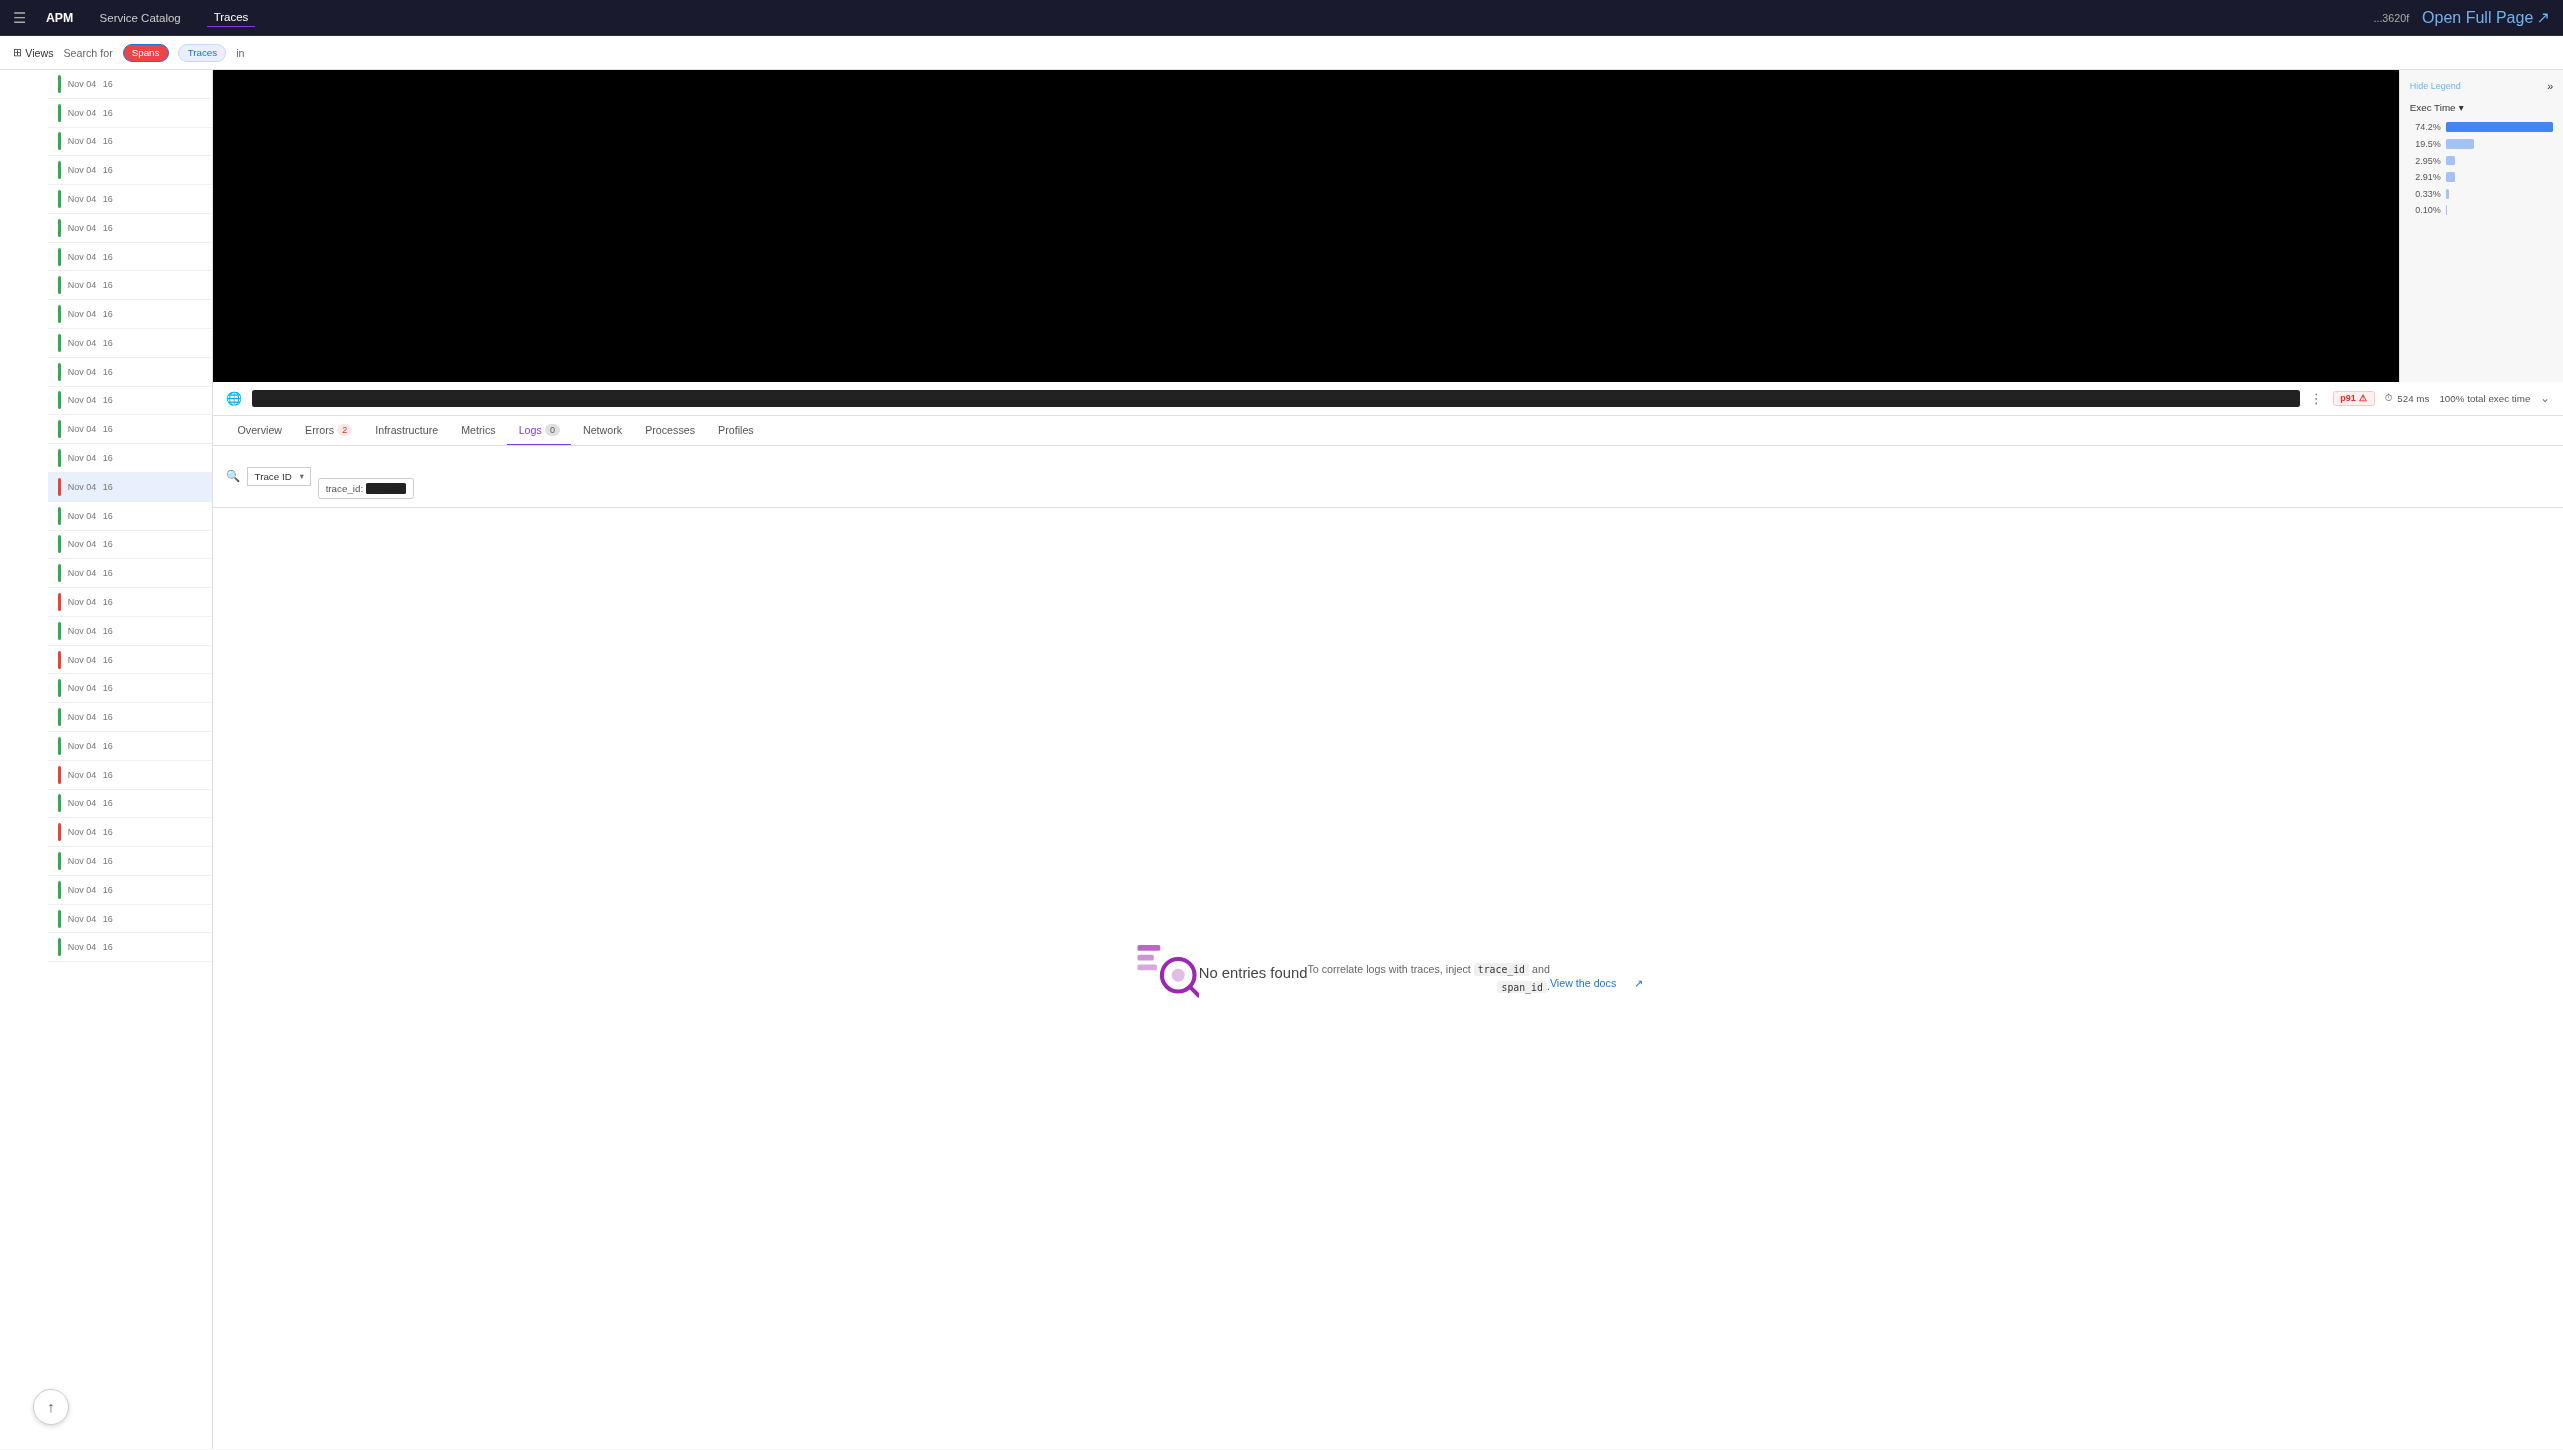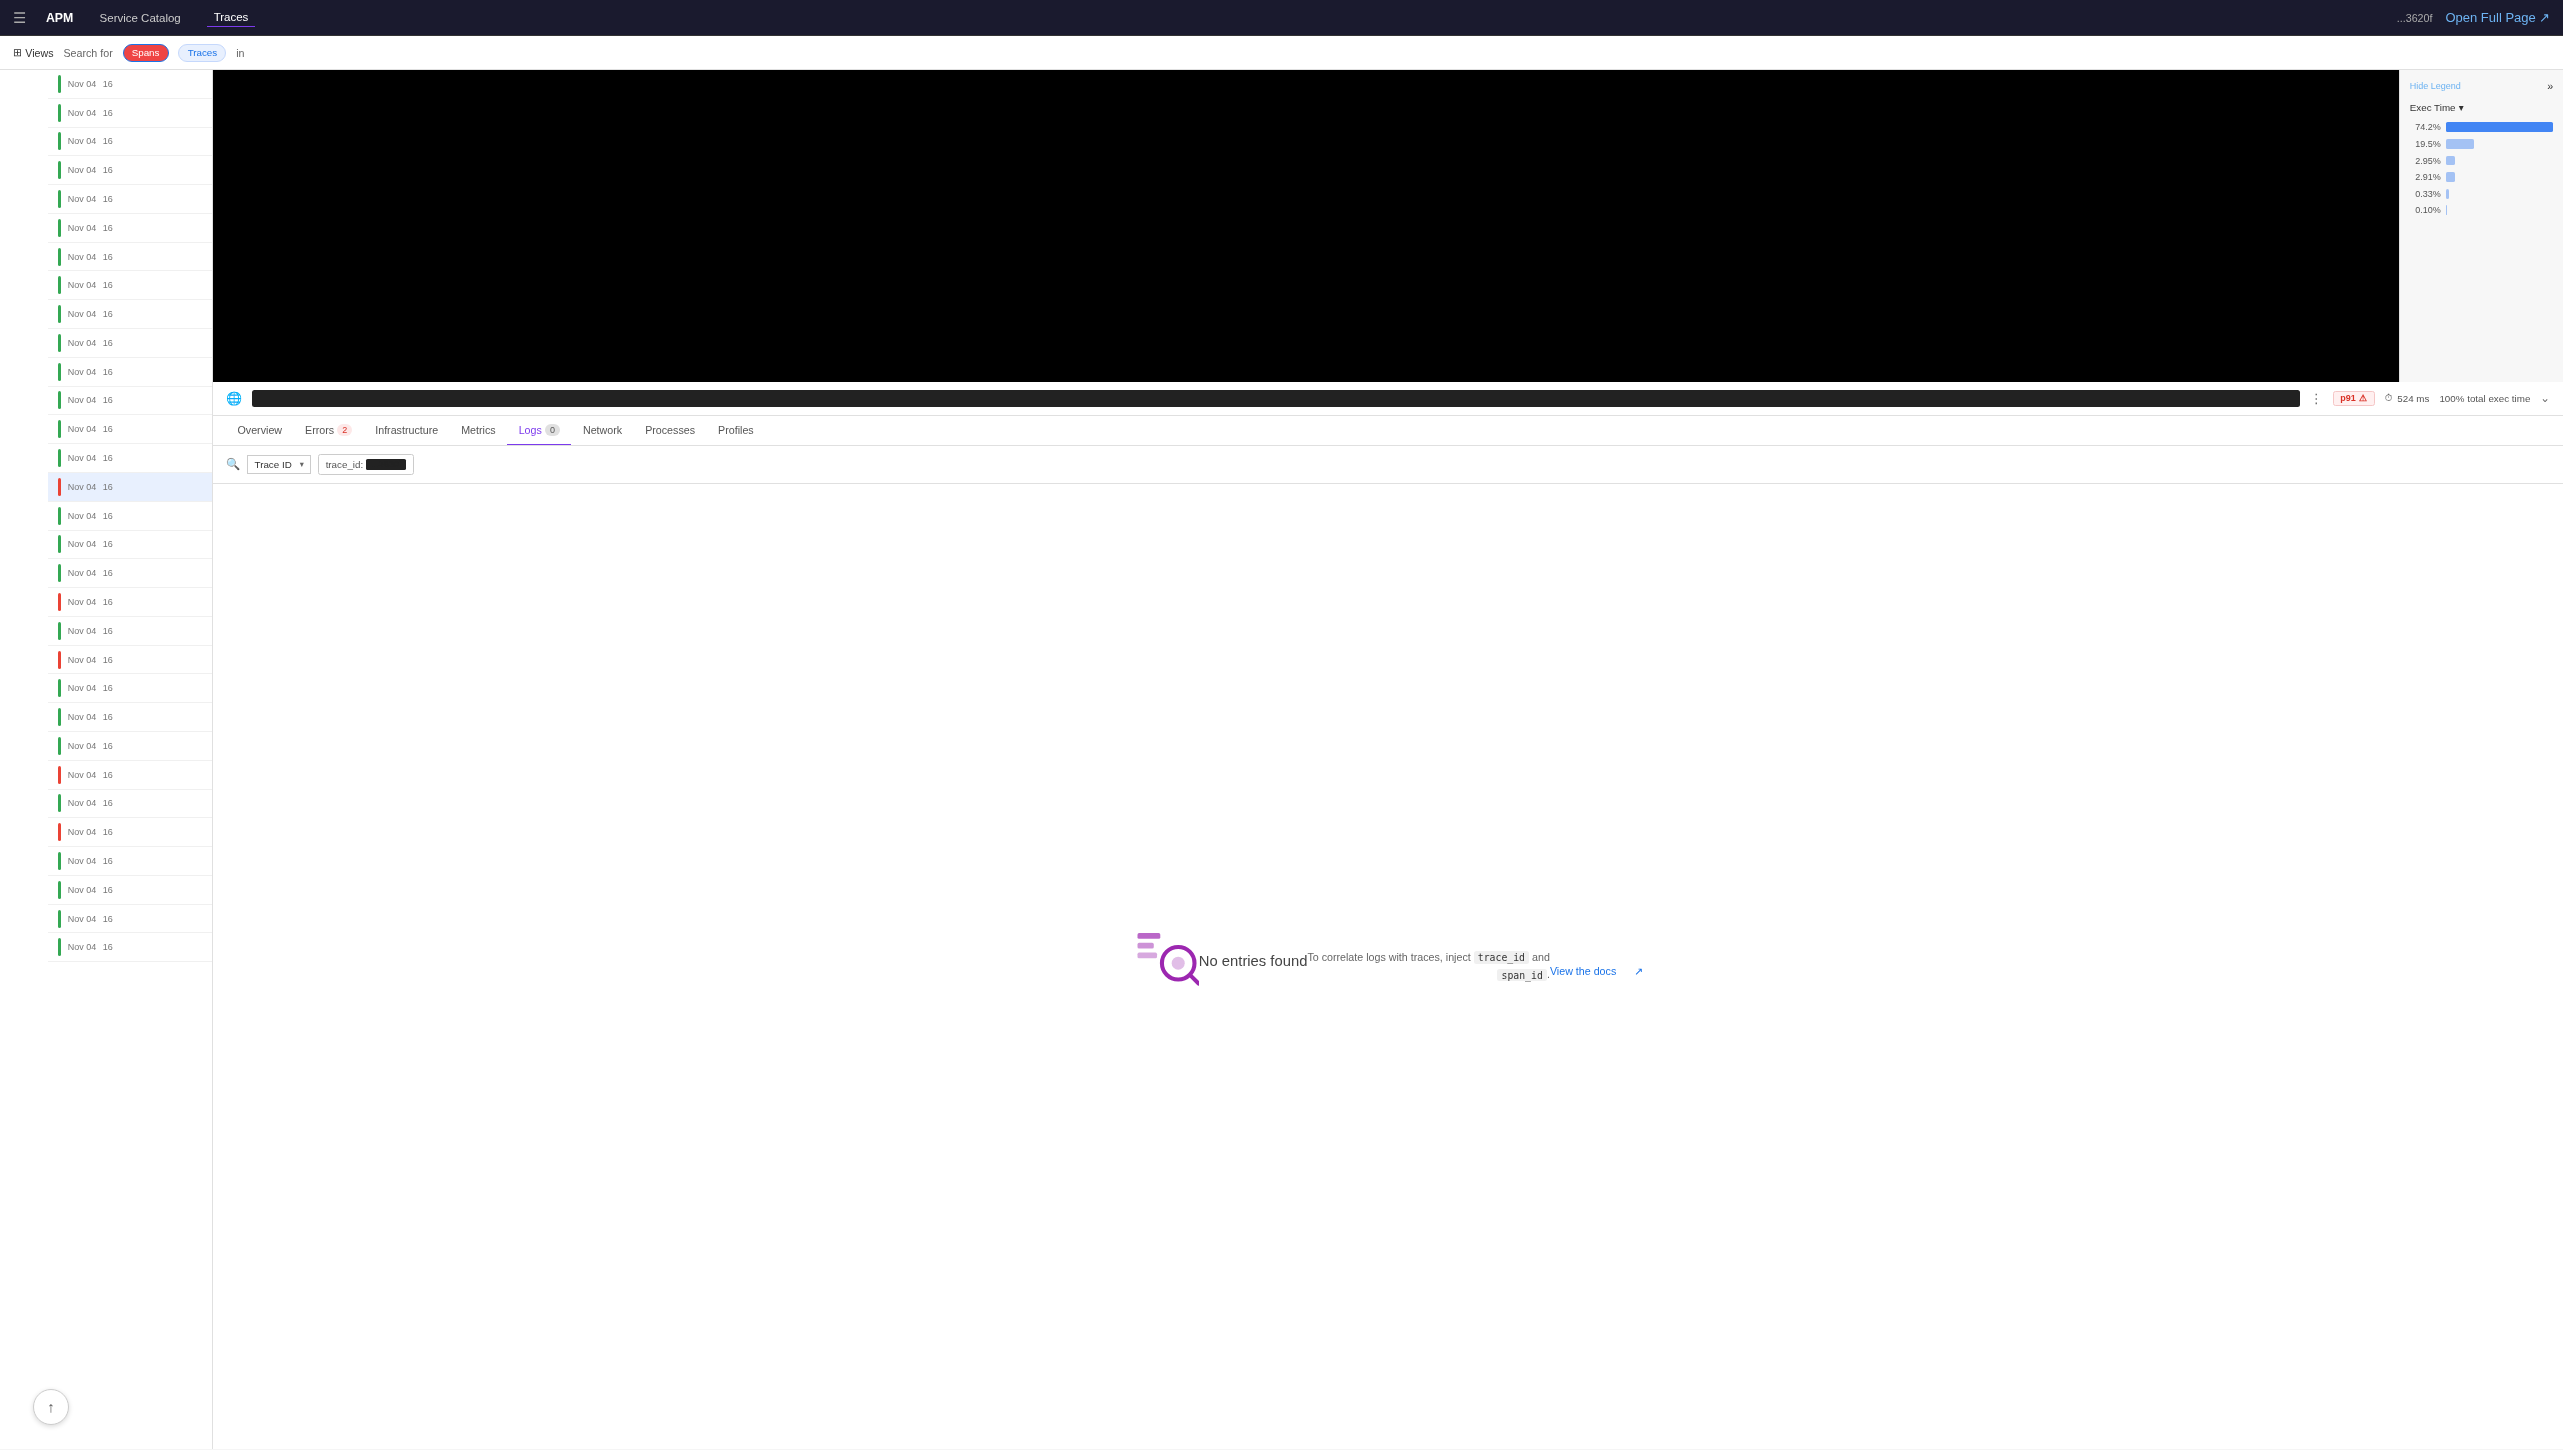--- a/index.html
+++ b/index.html
@@ -8,21 +8,21 @@
     
     .top-nav {
       display: flex; align-items: center; background: #1a1a2e; height: 36px; padding: 0 13px; gap: 19.7px; border-bottom: 0.8px solid #333;
     }
     .nav-hamburger { color: #aaa; font-size: 14.8px; cursor: pointer; }
     .nav-brand { color: #fff; font-weight: 600; font-size: 12.3px; }
     .nav-item { color: #ccc; font-size: 11.5px; cursor: pointer; padding: 3.3px 6.6px; }
     .nav-item.active { color: #fff; border-bottom: 1.6px solid #7c3aed; }
     .nav-right { margin-left: auto; display: flex; align-items: center; gap: 13px; }
     .nav-trace-id { color: #aaa; font-size: 10.7px; }
-    .open-full-page { color: #6db3f2; font-size: 13px; cursor: pointer; display: flex; align-items: center; gap: 3.3px; }
+    .open-full-page { color: #6db3f2; font-size: 16px; cursor: pointer; display: flex; align-items: center; gap: 3.3px; }
 
     
     .sub-nav {
       display: flex; align-items: center; background: #fff; height: 34px; padding: 0 13px; gap: 9.8px; border-bottom: 0.8px solid #e0e0e0;
     }
     .views-btn { display: flex; align-items: center; gap: 3.3px; color: #333; font-size: 10.7px; cursor: pointer; }
     .search-for-label { color: #666; font-size: 10.7px; }
     .filter-pill { background: #e8f0fe; color: #1a73e8; padding: 2.5px 8.2px; border-radius: 9.8px; font-size: 9.8px; cursor: pointer; border: 0.8px solid #c5d8fc; }
     .filter-pill.active { background: #ef4444; color: #fff; border-color: #1a73e8; }
 
@@ -77,21 +77,21 @@
     .tab-badge.error { background: #fde8e8; color: #d93025; }
 
     
     .logs-content { flex: 1; display: flex; flex-direction: column; overflow: hidden; }
 
     
     .log-search { display: flex; align-items: center; padding: 8.2px 13px; border-bottom: 0.8px solid #e0e0e0; gap: 6.6px; }
     .search-icon-wrap { color: #666; font-size: 11.5px; }
     .filter-select { display: flex; align-items: center; gap: 8px; border: 0.8px solid #ccc; border-radius: 0; padding: 3.3px 6.6px; background: #fff; cursor: pointer; font-size: 9.8px; color: #333; }
     .filter-select .chevron { color: #666; font-size: 8.2px; }
-    .trace-id-filter { display: flex; align-items: flex-end; gap: 3px; border: 0.8px solid #ccc; border-radius: 2.5px; padding: 3.3px 6.6px; background: #fff; font-size: 9.8px; color: #555; }
+    .trace-id-filter { display: flex; align-items: flex-end; gap: 3px; border: 0.8px solid #ccc; border-radius: 2.5px; padding: 3.3px 6.6px; background: #fff; font-size: 9.8px; color: #555; margin-top: 24px; }
     .trace-id-value { background: #222; color: #222; padding: 0.8px 4.9px; border-radius: 1.6px; font-size: 9px; }
 
     
     .empty-state { flex: 1; display: flex; align-items: center; justify-content: center; padding: 33px; }
     .empty-icon { margin-bottom: 16.4px; }
     .empty-title { font-size: 14.8px; color: #444; margin-bottom: 9.8px; }
     .empty-desc { font-size: 10.7px; color: #666; text-align: right; line-height: 1.6; }
     .empty-desc code { background: #f0f0f0; padding: 0.8px 4.1px; border-radius: 2.5px; font-family: monospace; font-size: 9.8px; color: #333; }
     .view-docs-link { color: #1a73e8; font-size: 10.7px; cursor: pointer; margin-top: 9.8px; display: flex; align-items: center; gap: 18px; }
 

